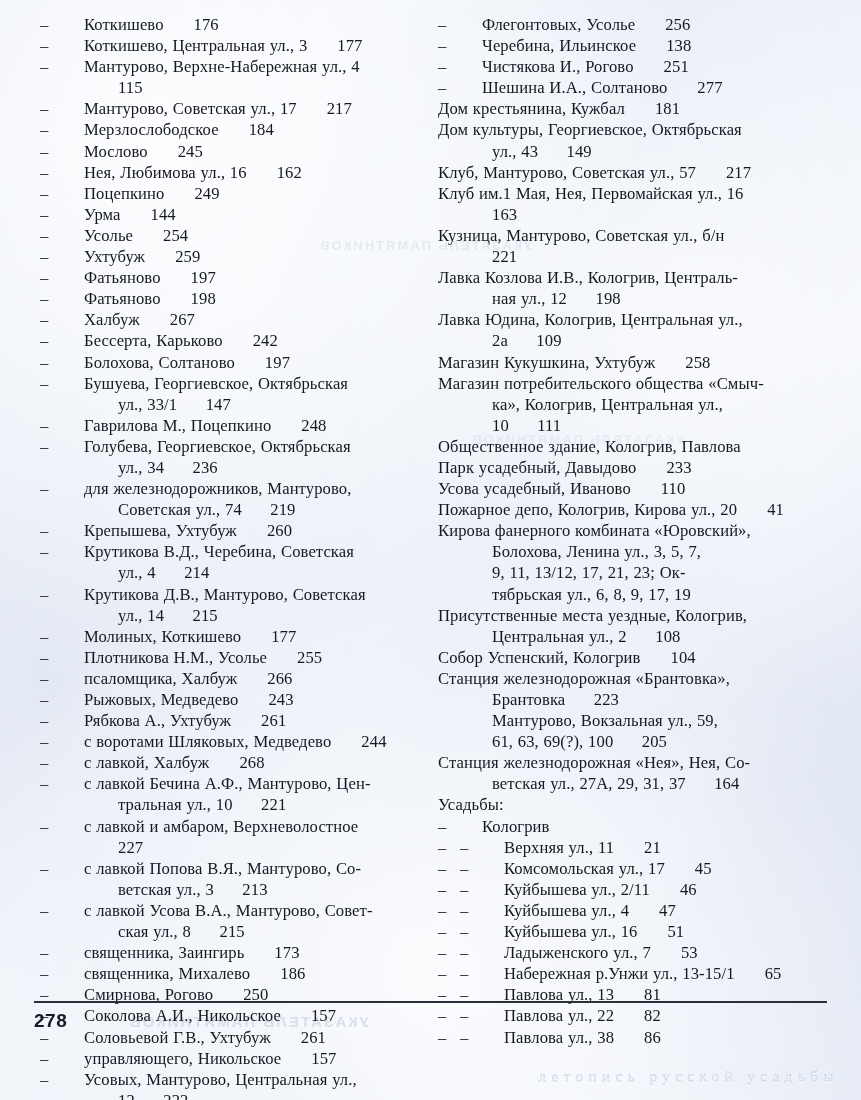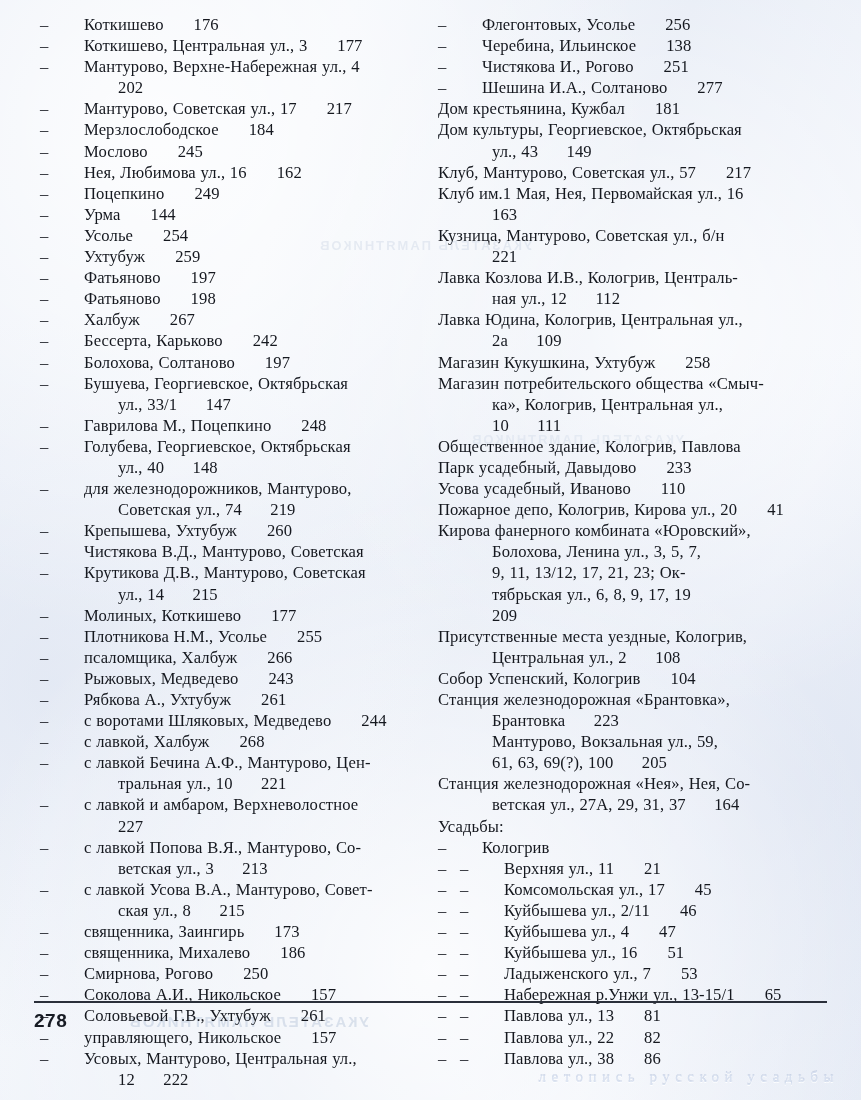--- a/index.html
+++ b/index.html
@@ -156,40 +156,40 @@
 <div class="showthrough" id="showthrough-header">УКАЗАТЕЛЬ ПАМЯТНИКОВ</div>
 <div class="showthrough" id="showthrough-mid-a">УКАЗАТЕЛЬ ПАМЯТНИКОВ</div>
 <div class="showthrough" id="showthrough-mid-b">УКАЗАТЕЛЬ ПАМЯТНИКОВ</div>
 
 <div class="page">
 
   <div class="columns">
     <div class="col col-left" id="col-left">
         <p class="entry lvl1" style="padding-left: 44px;"><span class="dashes" style="width: 22px;"><i>–</i></span><span>Коткишево</span><span class="gap g2"></span><span>176</span></p>
         <p class="entry lvl1" style="padding-left: 44px;"><span class="dashes" style="width: 22px;"><i>–</i></span><span>Коткишево, Центральная ул., 3</span><span class="gap g2"></span><span>177</span></p>
-        <p class="entry lvl1" style="padding-left: 44px;"><span class="dashes" style="width: 22px;"><i>–</i></span><span>Мантурово, Верхне-Набережная ул., 4</span><span class="cont">202</span></p>
+        <p class="entry lvl1" style="padding-left: 44px;"><span class="dashes" style="width: 22px;"><i>–</i></span><span>Мантурово, Верхне-Набережная ул., 4</span><span class="cont">115</span></p>
         <p class="entry lvl1" style="padding-left: 44px;"><span class="dashes" style="width: 22px;"><i>–</i></span><span>Мантурово, Советская ул., 17</span><span class="gap g2"></span><span>217</span></p>
         <p class="entry lvl1" style="padding-left: 44px;"><span class="dashes" style="width: 22px;"><i>–</i></span><span>Мерзлослободское</span><span class="gap g2"></span><span>184</span></p>
         <p class="entry lvl1" style="padding-left: 44px;"><span class="dashes" style="width: 22px;"><i>–</i></span><span>Мослово</span><span class="gap g2"></span><span>245</span></p>
         <p class="entry lvl1" style="padding-left: 44px;"><span class="dashes" style="width: 22px;"><i>–</i></span><span>Нея, Любимова ул., 16</span><span class="gap g2"></span><span>162</span></p>
         <p class="entry lvl1" style="padding-left: 44px;"><span class="dashes" style="width: 22px;"><i>–</i></span><span>Поцепкино</span><span class="gap g2"></span><span>249</span></p>
         <p class="entry lvl1" style="padding-left: 44px;"><span class="dashes" style="width: 22px;"><i>–</i></span><span>Урма</span><span class="gap g2"></span><span>144</span></p>
         <p class="entry lvl1" style="padding-left: 44px;"><span class="dashes" style="width: 22px;"><i>–</i></span><span>Усолье</span><span class="gap g2"></span><span>254</span></p>
         <p class="entry lvl1" style="padding-left: 44px;"><span class="dashes" style="width: 22px;"><i>–</i></span><span>Ухтубуж</span><span class="gap g2"></span><span>259</span></p>
         <p class="entry lvl1" style="padding-left: 44px;"><span class="dashes" style="width: 22px;"><i>–</i></span><span>Фатьяново</span><span class="gap g2"></span><span>197</span></p>
         <p class="entry lvl1" style="padding-left: 44px;"><span class="dashes" style="width: 22px;"><i>–</i></span><span>Фатьяново</span><span class="gap g2"></span><span>198</span></p>
         <p class="entry lvl1" style="padding-left: 44px;"><span class="dashes" style="width: 22px;"><i>–</i></span><span>Халбуж</span><span class="gap g2"></span><span>267</span></p>
         <p class="entry lvl1" style="padding-left: 44px;"><span class="dashes" style="width: 22px;"><i>–</i></span><span>Бессерта, Карьково</span><span class="gap g2"></span><span>242</span></p>
         <p class="entry lvl1" style="padding-left: 44px;"><span class="dashes" style="width: 22px;"><i>–</i></span><span>Болохова, Солтаново</span><span class="gap g2"></span><span>197</span></p>
         <p class="entry lvl1" style="padding-left: 44px;"><span class="dashes" style="width: 22px;"><i>–</i></span><span>Бушуева, Георгиевское, Октябрьская</span><span class="cont">ул., 33/1      147</span></p>
         <p class="entry lvl1" style="padding-left: 44px;"><span class="dashes" style="width: 22px;"><i>–</i></span><span>Гаврилова М., Поцепкино</span><span class="gap g2"></span><span>248</span></p>
-        <p class="entry lvl1" style="padding-left: 44px;"><span class="dashes" style="width: 22px;"><i>–</i></span><span>Голубева, Георгиевское, Октябрьская</span><span class="cont">ул., 40      148</span></p>
+        <p class="entry lvl1" style="padding-left: 44px;"><span class="dashes" style="width: 22px;"><i>–</i></span><span>Голубева, Георгиевское, Октябрьская</span><span class="cont">ул., 34      236</span></p>
         <p class="entry lvl1" style="padding-left: 44px;"><span class="dashes" style="width: 22px;"><i>–</i></span><span>для железнодорожников, Мантурово,</span><span class="cont">Советская ул., 74      219</span></p>
         <p class="entry lvl1" style="padding-left: 44px;"><span class="dashes" style="width: 22px;"><i>–</i></span><span>Крепышева, Ухтубуж</span><span class="gap g2"></span><span>260</span></p>
-        <p class="entry lvl1" style="padding-left: 44px;"><span class="dashes" style="width: 22px;"><i>–</i></span><span>Чистякова В.Д., Мантурово, Советская</span></p>
+        <p class="entry lvl1" style="padding-left: 44px;"><span class="dashes" style="width: 22px;"><i>–</i></span><span>Крутикова В.Д., Черебина, Советская</span><span class="cont">ул., 4      214</span></p>
         <p class="entry lvl1" style="padding-left: 44px;"><span class="dashes" style="width: 22px;"><i>–</i></span><span>Крутикова Д.В., Мантурово, Советская</span><span class="cont">ул., 14      215</span></p>
         <p class="entry lvl1" style="padding-left: 44px;"><span class="dashes" style="width: 22px;"><i>–</i></span><span>Молиных, Коткишево</span><span class="gap g2"></span><span>177</span></p>
         <p class="entry lvl1" style="padding-left: 44px;"><span class="dashes" style="width: 22px;"><i>–</i></span><span>Плотникова Н.М., Усолье</span><span class="gap g2"></span><span>255</span></p>
         <p class="entry lvl1" style="padding-left: 44px;"><span class="dashes" style="width: 22px;"><i>–</i></span><span>псаломщика, Халбуж</span><span class="gap g2"></span><span>266</span></p>
         <p class="entry lvl1" style="padding-left: 44px;"><span class="dashes" style="width: 22px;"><i>–</i></span><span>Рыжовых, Медведево</span><span class="gap g2"></span><span>243</span></p>
         <p class="entry lvl1" style="padding-left: 44px;"><span class="dashes" style="width: 22px;"><i>–</i></span><span>Рябкова А., Ухтубуж</span><span class="gap g2"></span><span>261</span></p>
         <p class="entry lvl1" style="padding-left: 44px;"><span class="dashes" style="width: 22px;"><i>–</i></span><span>с воротами Шляковых, Медведево</span><span class="gap g2"></span><span>244</span></p>
         <p class="entry lvl1" style="padding-left: 44px;"><span class="dashes" style="width: 22px;"><i>–</i></span><span>с лавкой, Халбуж</span><span class="gap g2"></span><span>268</span></p>
         <p class="entry lvl1" style="padding-left: 44px;"><span class="dashes" style="width: 22px;"><i>–</i></span><span>с лавкой Бечина А.Ф., Мантурово, Цен-</span><span class="cont">тральная ул., 10      221</span></p>
         <p class="entry lvl1" style="padding-left: 44px;"><span class="dashes" style="width: 22px;"><i>–</i></span><span>с лавкой и амбаром, Верхневолостное</span><span class="cont">227</span></p>
@@ -206,29 +206,29 @@
     <div class="col col-right" id="col-right">
         <p class="entry lvl1" style="padding-left: 44px;"><span class="dashes" style="width: 22px;"><i>–</i></span><span>Флегонтовых, Усолье</span><span class="gap g2"></span><span>256</span></p>
         <p class="entry lvl1" style="padding-left: 44px;"><span class="dashes" style="width: 22px;"><i>–</i></span><span>Черебина, Ильинское</span><span class="gap g2"></span><span>138</span></p>
         <p class="entry lvl1" style="padding-left: 44px;"><span class="dashes" style="width: 22px;"><i>–</i></span><span>Чистякова И., Рогово</span><span class="gap g2"></span><span>251</span></p>
         <p class="entry lvl1" style="padding-left: 44px;"><span class="dashes" style="width: 22px;"><i>–</i></span><span>Шешина И.А., Солтаново</span><span class="gap g2"></span><span>277</span></p>
         <p class="entry lvl0"><span>Дом крестьянина, Кужбал</span><span class="gap g2"></span><span>181</span></p>
         <p class="entry lvl0"><span>Дом культуры, Георгиевское, Октябрьская</span><span class="cont">ул., 43      149</span></p>
         <p class="entry lvl0"><span>Клуб, Мантурово, Советская ул., 57</span><span class="gap g2"></span><span>217</span></p>
         <p class="entry lvl0"><span>Клуб им.1 Мая, Нея, Первомайская ул., 16</span><span class="cont">163</span></p>
         <p class="entry lvl0"><span>Кузница, Мантурово, Советская ул., б/н</span><span class="cont">221</span></p>
-        <p class="entry lvl0"><span>Лавка Козлова И.В., Кологрив, Централь-</span><span class="cont">ная ул., 12      112</span></p>
+        <p class="entry lvl0"><span>Лавка Козлова И.В., Кологрив, Централь-</span><span class="cont">ная ул., 12      198</span></p>
         <p class="entry lvl0"><span>Лавка Юдина, Кологрив, Центральная ул.,</span><span class="cont">2а      109</span></p>
         <p class="entry lvl0"><span>Магазин Кукушкина, Ухтубуж</span><span class="gap g2"></span><span>258</span></p>
         <p class="entry lvl0"><span>Магазин потребительского общества «Смыч-</span><span class="cont">ка», Кологрив, Центральная ул.,</span><span class="cont">10      111</span></p>
         <p class="entry lvl0"><span>Общественное здание, Кологрив, Павлова</span></p>
         <p class="entry lvl0"><span>Парк усадебный, Давыдово</span><span class="gap g2"></span><span>233</span></p>
         <p class="entry lvl0"><span>Усова усадебный, Иваново</span><span class="gap g2"></span><span>110</span></p>
         <p class="entry lvl0"><span>Пожарное депо, Кологрив, Кирова ул., 20</span><span class="gap g2"></span><span>41</span></p>
-        <p class="entry lvl0"><span>Кирова фанерного комбината «Юровский»,</span><span class="cont">Болохова, Ленина ул., 3, 5, 7,</span><span class="cont">9, 11, 13/12, 17, 21, 23; Ок-</span><span class="cont">тябрьская ул., 6, 8, 9, 17, 19</span><span class="cont">209</span></p>
+        <p class="entry lvl0"><span>Кирова фанерного комбината «Юровский»,</span><span class="cont">Болохова, Ленина ул., 3, 5, 7,</span><span class="cont">9, 11, 13/12, 17, 21, 23; Ок-</span><span class="cont">тябрьская ул., 6, 8, 9, 17, 19</span></p>
         <p class="entry lvl0"><span>Присутственные места уездные, Кологрив,</span><span class="cont">Центральная ул., 2      108</span></p>
         <p class="entry lvl0"><span>Собор Успенский, Кологрив</span><span class="gap g2"></span><span>104</span></p>
         <p class="entry lvl0"><span>Станция железнодорожная «Брантовка»,</span><span class="cont">Брантовка      223</span></p>
         <p class="entry lvl0"><span class="cont">Мантурово, Вокзальная ул., 59,</span><span class="cont">61, 63, 69(?), 100      205</span></p>
         <p class="entry lvl0"><span>Станция железнодорожная «Нея», Нея, Со-</span><span class="cont">ветская ул., 27А, 29, 31, 37      164</span></p>
         <p class="entry lvl0"><span>Усадьбы:</span></p>
         <p class="entry lvl1" style="padding-left: 44px;"><span class="dashes" style="width: 22px;"><i>–</i></span><span>Кологрив</span></p>
         <p class="entry lvl2" style="padding-left: 66px;"><span class="dashes" style="width: 44px;"><i>–</i><i>–</i></span><span>Верхняя ул., 11</span><span class="gap g2"></span><span>21</span></p>
         <p class="entry lvl2" style="padding-left: 66px;"><span class="dashes" style="width: 44px;"><i>–</i><i>–</i></span><span>Комсомольская ул., 17</span><span class="gap g2"></span><span>45</span></p>
         <p class="entry lvl2" style="padding-left: 66px;"><span class="dashes" style="width: 44px;"><i>–</i><i>–</i></span><span>Куйбышева ул., 2/11</span><span class="gap g2"></span><span>46</span></p>

